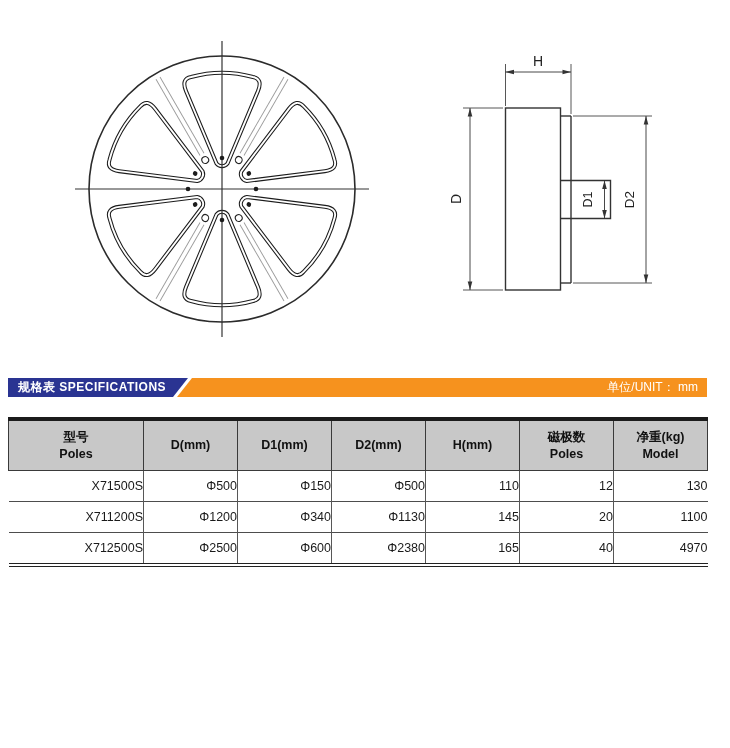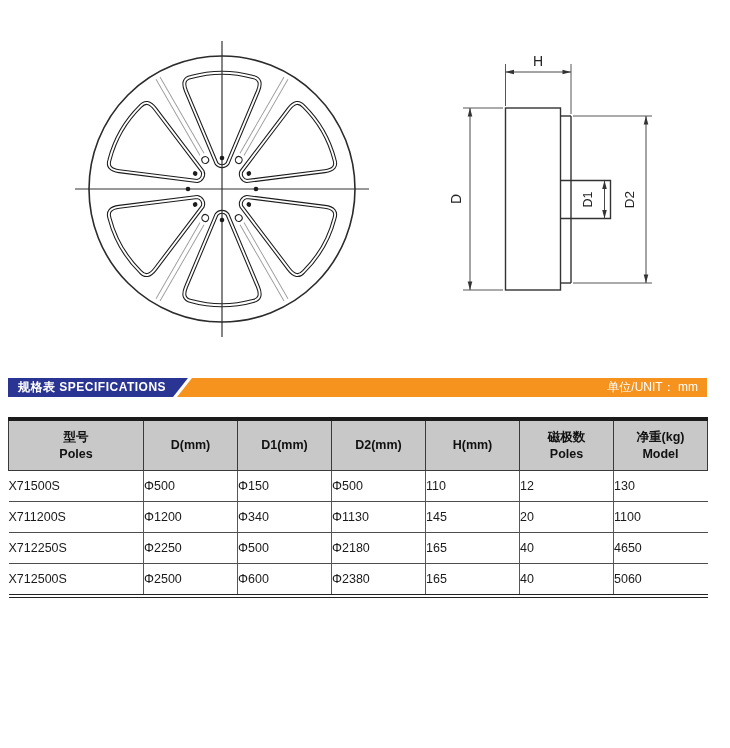--- a/index.html
+++ b/index.html
@@ -30,21 +30,21 @@
   
   .spec-table-wrap{left:8px;top:417px;width:699px;}
   table{border-collapse:collapse;table-layout:fixed;width:699px;
     border-top:4px solid #1b1b1b;}
   th{
     background:#c8c8c8;height:49px;border:1.4px solid #3a3a3a;
     font-size:12.5px;font-weight:bold;color:#111;line-height:1.3;
     padding:0;text-align:center;vertical-align:middle;
   }
   td{
-    height:30px;text-align:left;vertical-align:middle;
+    height:30px;text-align:right;vertical-align:middle;
     font-size:12.5px;color:#1a1a1a;padding:0;
     border-right:1px solid #575757;
   }
   td:last-child{border-right:none;}
   tbody tr{border-bottom:1px solid #4d4d4d;}
   tbody tr:last-child{border-bottom:4px double #222;}
   .hdr-sub{display:block;}
 </style>
 </head>
 <body>
@@ -262,32 +262,23 @@
       <tr>
         <td>X711200S</td>
         <td>Φ1200</td>
         <td>Φ340</td>
         <td>Φ1130</td>
         <td>145</td>
         <td>20</td>
         <td>1100</td>
       </tr>
       <tr>
-        <td>X712250S</td>
-        <td>Φ2250</td>
-        <td>Φ500</td>
-        <td>Φ2180</td>
-        <td>165</td>
-        <td>40</td>
-        <td>4650</td>
-      </tr>
-      <tr>
         <td>X712500S</td>
         <td>Φ2500</td>
         <td>Φ600</td>
         <td>Φ2380</td>
         <td>165</td>
         <td>40</td>
-        <td>5060</td>
+        <td>4970</td>
       </tr>
     </tbody>
   </table>
 </div>
 
 </body></html>

